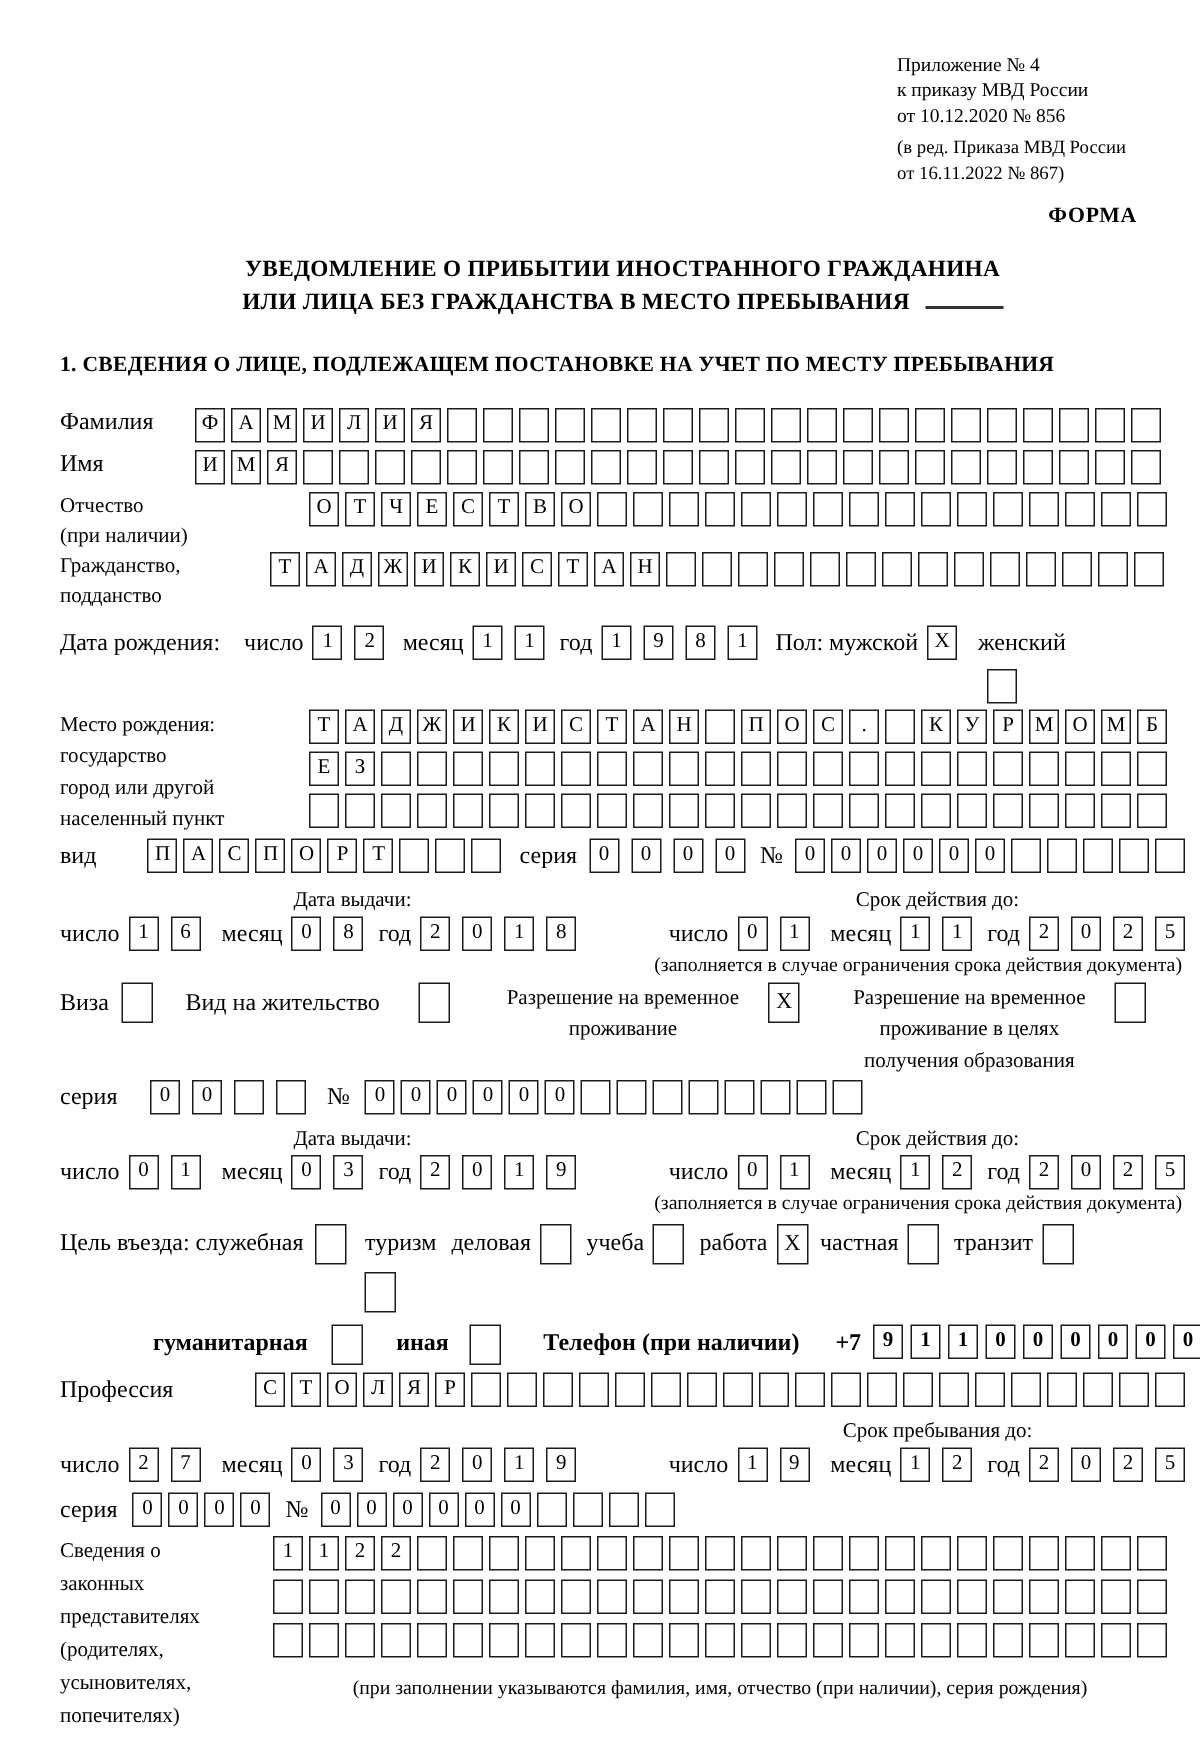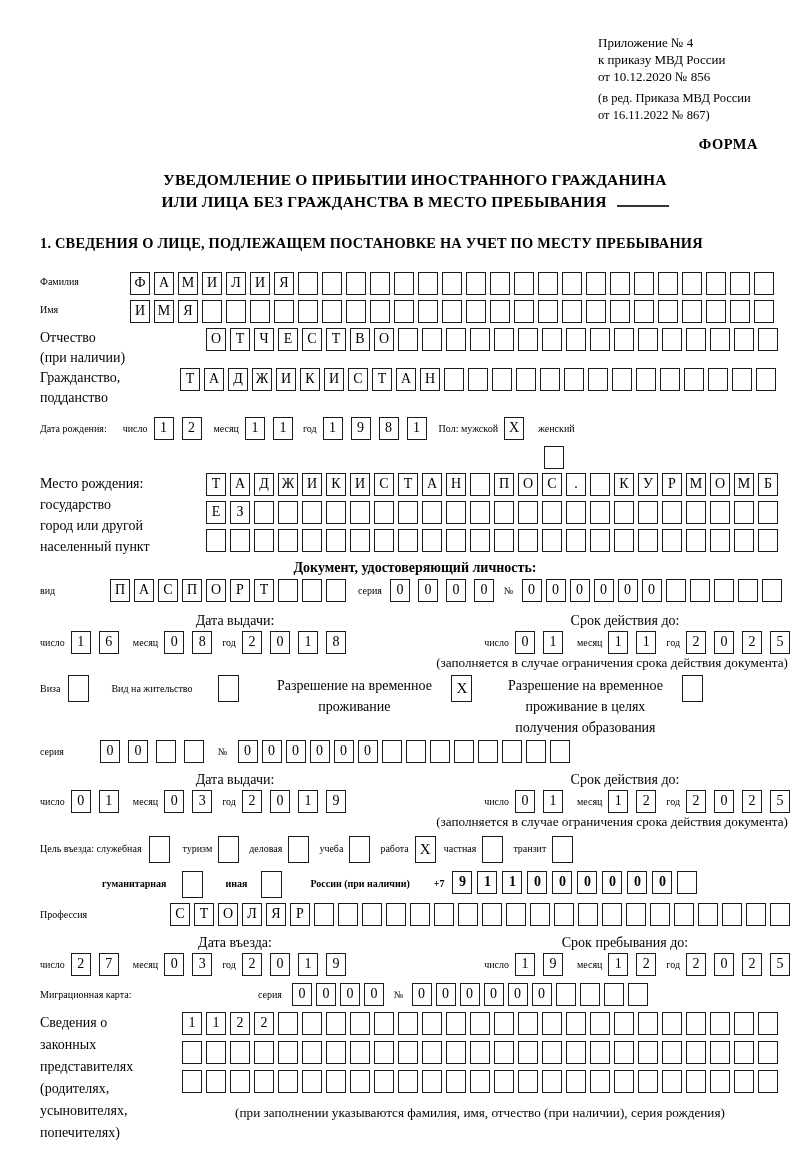--- a/index.html
+++ b/index.html
@@ -14,21 +14,21 @@
   .appendix { margin-left:auto; width:192px; font-size:13px; line-height:17px; }
   .appendix .small { font-size:12.5px; margin-top:5px; }
   .forma { text-align:right; padding-right:32px; font-weight:bold; font-size:14.5px; margin-top:12px; letter-spacing:0.5px; }
 
   .title { text-align:center; font-weight:bold; font-size:15.5px; line-height:22px; margin-top:16px; letter-spacing:0.2px; }
   .blank { display:inline-block; width:52px; border-bottom:2px solid #333; height:14px; margin-left:10px; }
 
   .sec-heading { font-weight:bold; font-size:14.4px; margin-top:22px; letter-spacing:0.2px; }
 
   .row { display:flex; align-items:flex-start; }
-  .lbl { font-size:10px; line-height:20px; white-space:nowrap; }
+  .lbl { font-size:16px; line-height:20px; white-space:nowrap; }
   .lbl2 { font-size:14px; line-height:20px; }
 
   .cells { display:inline-flex; gap:4px; flex:0 0 auto; }
   .cells.wide { gap:8px; }
   .cell {
     display:inline-block; width:20px; height:23px; flex:0 0 auto;
     border:1.5px solid #1c1c1c; text-align:center;
     font-size:14px; line-height:20px; background:#fff;
   }
   .cbx .cell { width:21px; height:27px; line-height:24px; font-size:15px; }
@@ -333,21 +333,20 @@
           <span class="cell"></span>
           <span class="cell"></span>
           <span class="cell"></span>
           <span class="cell"></span>
           <span class="cell"></span>
           <span class="cell"></span>
         </span>
     </span>
   </div>
 
-  <div class="doc-heading">Документ, удостоверяющий личность:</div>
 
   <div class="row" style="margin-top:2px;">
     <span class="lbl" style="width:70px; line-height:23px;">вид</span>
     <span class="cells">
         <span class="cell">П</span>
         <span class="cell">А</span>
         <span class="cell">С</span>
         <span class="cell">П</span>
         <span class="cell">О</span>
         <span class="cell">Р</span>
@@ -547,21 +546,21 @@
         </span>
     </span>
   </div>
   <div class="note">(заполняется в случае ограничения срока действия документа)</div>
 
   <div class="purpose-row">
     <span class="lbl">Цель въезда: служебная</span>
     <span class="cells cbx" style="margin-left:8px;">
         <span class="cell"></span>
       </span>
-    <span class="pair" style="margin-left:12px;">
+    <span class="pair" style="margin-left:12px;flex-direction:column;">
       <span class="lbl" style="line-height:26px;">туризм</span>
       <span class="cells cbx">
           <span class="cell"></span>
         </span>
     </span>
     <span class="pair" style="margin-left:10px;">
       <span class="lbl" style="line-height:26px;">деловая</span>
       <span class="cells cbx">
           <span class="cell"></span>
         </span>
@@ -598,21 +597,21 @@
       <span class="cells cbx" style="margin-left:10px;">
           <span class="cell"></span>
         </span>
     </span>
     <span class="pair" style="margin-left:22px;">
       <span class="lbl" style="line-height:26px;">иная</span>
       <span class="cells cbx" style="margin-left:8px;">
           <span class="cell"></span>
         </span>
     </span>
-    <span class="lbl" style="margin-left:28px; line-height:26px;">России (при наличии)</span>
+    <span class="lbl" style="margin-left:28px; line-height:26px;">Телефон (при наличии)</span>
     <span class="lbl" style="margin-left:24px; margin-right:8px; line-height:26px;">+7</span>
     <span class="cells" style="gap:5px;">
         <span class="cell">9</span>
         <span class="cell">1</span>
         <span class="cell">1</span>
         <span class="cell">0</span>
         <span class="cell">0</span>
         <span class="cell">0</span>
         <span class="cell">0</span>
         <span class="cell">0</span>
@@ -647,21 +646,20 @@
         <span class="cell"></span>
         <span class="cell"></span>
         <span class="cell"></span>
         <span class="cell"></span>
         <span class="cell"></span>
         <span class="cell"></span>
       </span>
   </div>
 
   <div class="dlabels" style="margin-top:8px;">
-    <span class="left">Дата въезда:</span>
     <span class="right">Срок пребывания до:</span>
   </div>
   <div class="daterow">
     <span class="dgrp">
       <span class="lbl">число</span>
       <span class="cells wide">
           <span class="cell">2</span>
           <span class="cell">7</span>
         </span>
     </span>
@@ -700,21 +698,20 @@
       <span class="cells wide">
           <span class="cell">2</span>
           <span class="cell">0</span>
           <span class="cell">2</span>
           <span class="cell">5</span>
         </span>
     </span>
   </div>
 
   <div class="row" style="margin-top:7px;">
-    <span class="lbl" style="width:218px; line-height:23px;">Миграционная карта:</span>
     <span class="lbl" style="margin-right:10px; line-height:23px;">серия</span>
     <span class="cells">
         <span class="cell">0</span>
         <span class="cell">0</span>
         <span class="cell">0</span>
         <span class="cell">0</span>
       </span>
     <span class="lbl" style="margin-left:10px; margin-right:8px; line-height:23px;">№</span>
     <span class="cells">
         <span class="cell">0</span>

